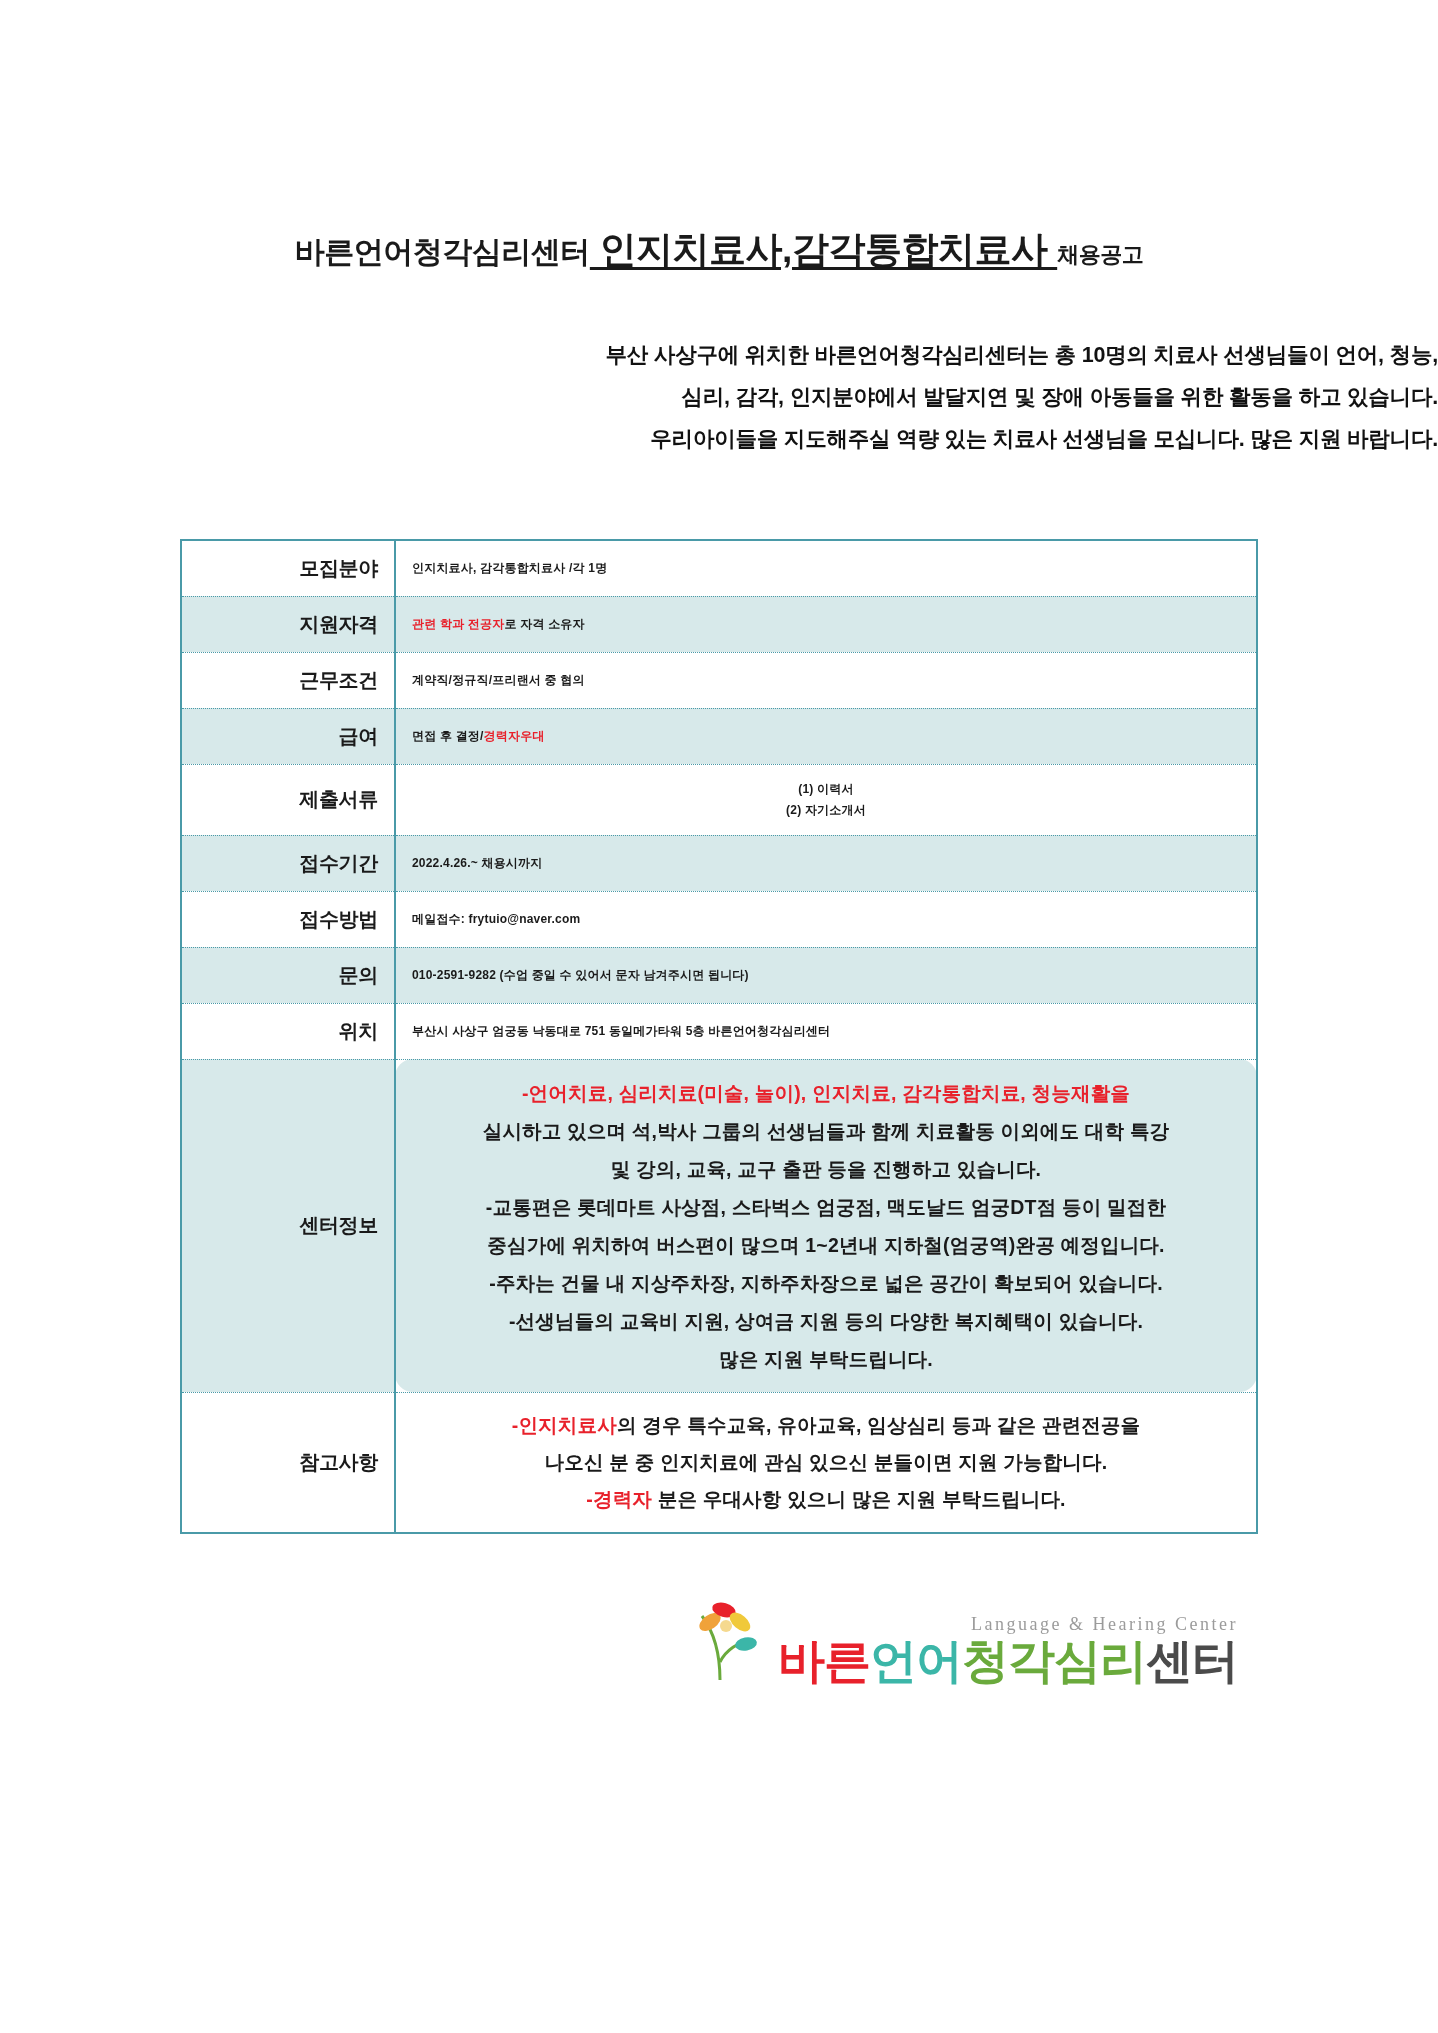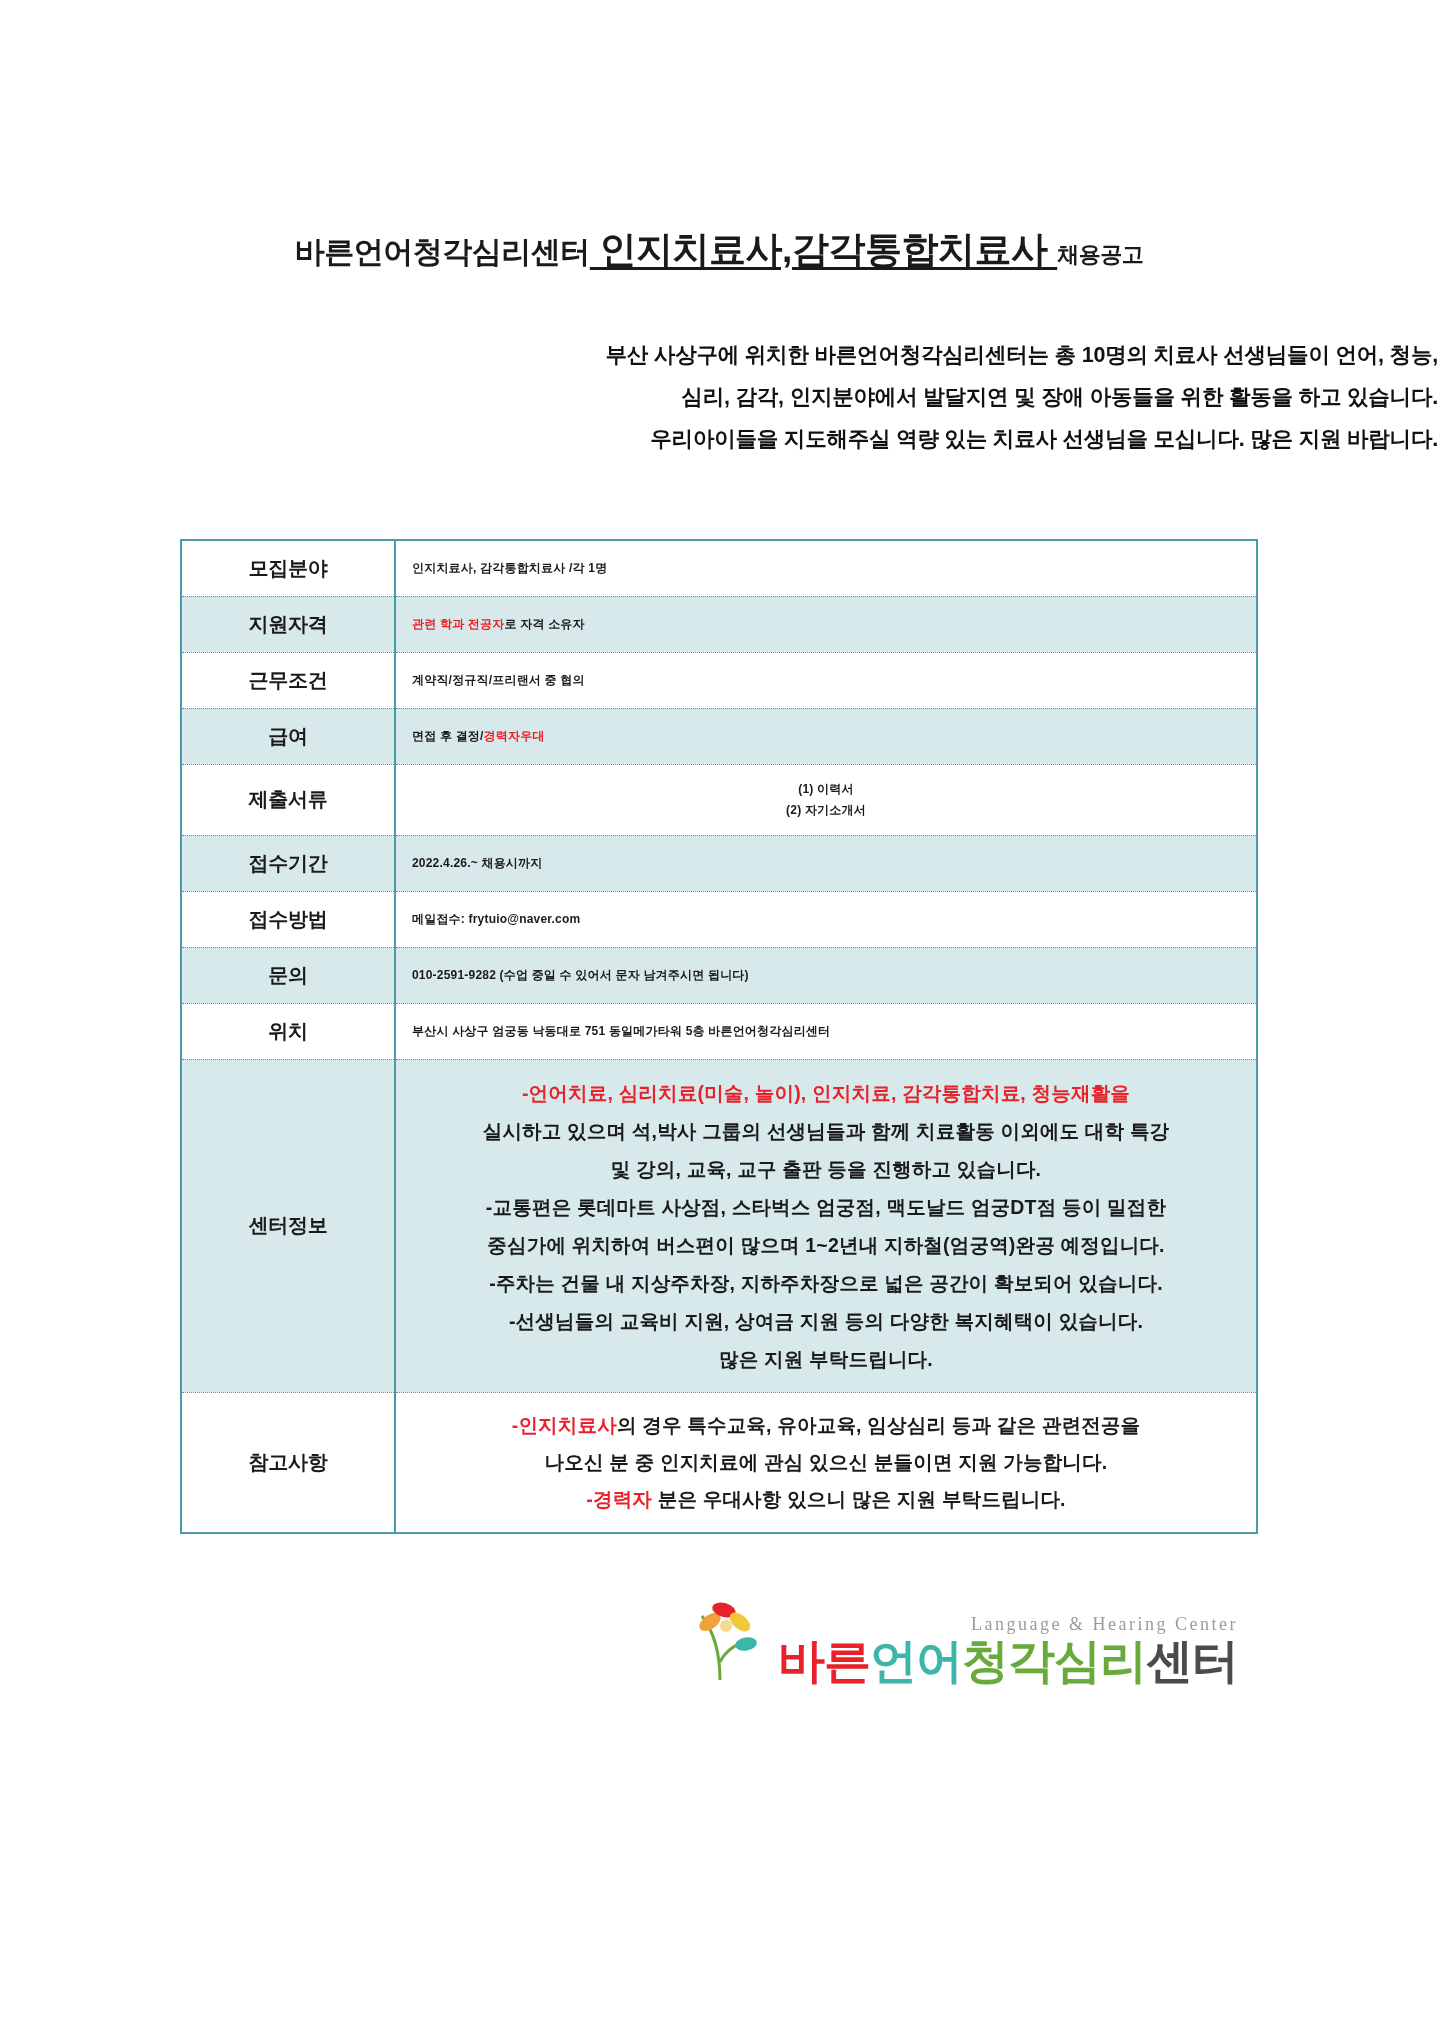--- a/index.html
+++ b/index.html
@@ -67,37 +67,37 @@
   table.notice td {
     border-top: 1.5px dotted #4a9aa8;
     border-bottom: 1.5px dotted #4a9aa8;
     vertical-align: middle;
     padding: 14px 16px;
   }
   table.notice tr:first-child td { border-top: none; }
   table.notice tr:last-child td { border-bottom: none; }
   td.label {
     width: 180px;
-    text-align: center;
+    text-align: right;
     font-size: 20px;
     font-weight: bold;
     border-right: 2.5px solid #4a9aa8;
     letter-spacing: -0.3px;
   }
   td.value {
     font-size: 12px;
     font-weight: bold;
     letter-spacing: 0.2px;
     line-height: 1.75;
   }
   tr.shaded td { background: #d7e9ea; }
   tr.plain td { background: #ffffff; }
   .red { color: #e8212b; }
   .val-line { display: block; text-align: center; }
-  .center-info td.value { font-size: 19.5px; line-height: 1.95; }
+  .center-info td.value { font-size: 19.5px; line-height: 1.95; border-radius: 18px; }
   .center-info td.label { font-size: 20px; }
   .notes td.value { font-size: 19.5px; line-height: 1.9; }
 
   
   .logo-area {
     position: relative;
     margin-top: 58px;
     height: 150px;
   }
   .logo-inner {

